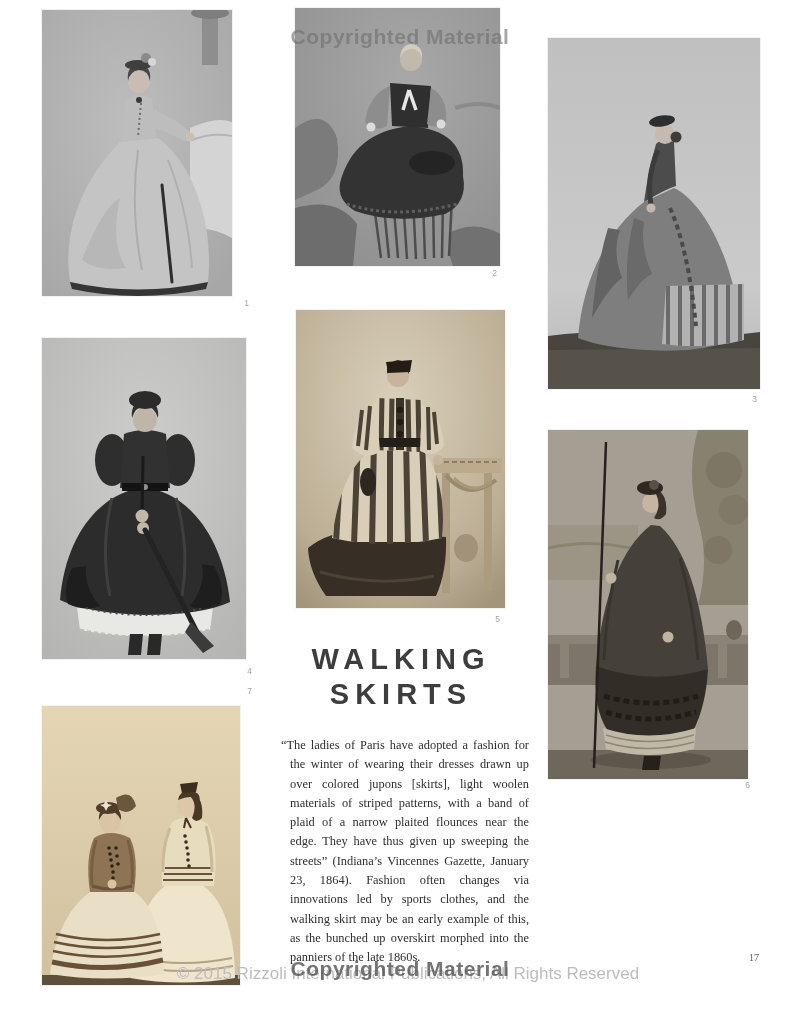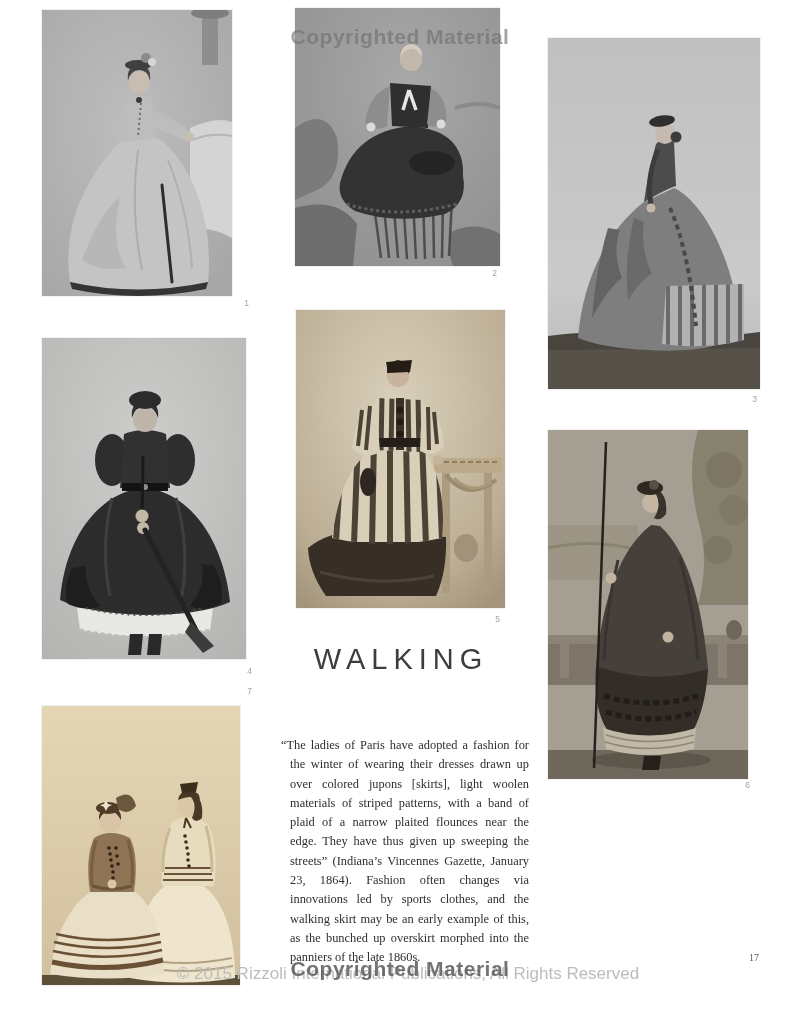--- a/index.html
+++ b/index.html
@@ -9,21 +9,21 @@
   }
   .photo{position:absolute;overflow:hidden;box-shadow:0 0 0 1px rgba(0,0,0,0.05);}
   .photo svg{display:block;width:100%;height:100%;}
   .photo-num{
     position:absolute;font-family:"Liberation Sans",sans-serif;
     font-size:8.5px;color:#a3a3a3;width:20px;text-align:right;
   }
   .title-block{
     position:absolute;left:283px;top:642px;width:236px;text-align:center;
     font-family:"Liberation Sans",sans-serif;color:#3d3d3d;
-    font-size:29px;letter-spacing:6px;line-height:35px;font-weight:400;
+    font-size:29px;letter-spacing:6px;line-height:35px;font-weight:700;
   }
   .body-text{
     position:absolute;left:281px;top:736px;width:239px;
     font-size:12.4px;line-height:19.3px;color:#2e2e2e;text-align:justify;
     padding-left:9px;text-indent:-9px;margin:0;
   }
   .body-text .cite{}
   .wm{
     position:absolute;font-family:"Liberation Sans",sans-serif;font-weight:bold;
     font-size:21px;letter-spacing:0.5px;white-space:nowrap;
@@ -351,20 +351,21 @@
       <circle cx="68" cy="116" r="11" fill="#d9c5a6"></circle>
       <path d="M57,114 Q56,102 68,100 Q80,102 79,114 Q74,105 68,105 Q60,106 57,114 Z" fill="#4a3a26"></path>
       <ellipse cx="66" cy="102" rx="12" ry="6" fill="#503d28"></ellipse>
       <path d="M74,92 Q90,82 94,100 Q86,110 76,103 Z" fill="#6b573c"></path>
       <path d="M62,98 l2,-4 l2,4 l4,1 l-4,2 l-2,4 l-2,-4 l-4,-2 Z" fill="#ece4d0"></path>
     </svg>
   </figure>
 
   <div class="title-block">
     <div>WALKING</div>
+    <div>SKIRTS</div>
   </div>
 
   <p class="body-text"><span>“The ladies of Paris have adopted a fashion for the winter of wearing their dresses drawn up over colored jupons [skirts], light woolen materials of striped patterns, with a band of plaid of a narrow plaited flounces near the edge. They have thus given up sweeping the streets” (Indiana’s </span><span class="cite">Vincennes Gazette</span><span>, January 23, 1864). Fashion often changes via innovations led by sports clothes, and the walking skirt may be an early example of this, as the bunched up overskirt morphed into the panniers of the late 1860s.</span></p>
 
   <div class="wm wm-top">Copyrighted Material</div>
   <div class="copyright-line">© 2015 Rizzoli International Publications, All Rights Reserved</div>
   <div class="wm wm-bottom">Copyrighted Material</div>
   <div class="page-num">17</div>
 
 </div>

